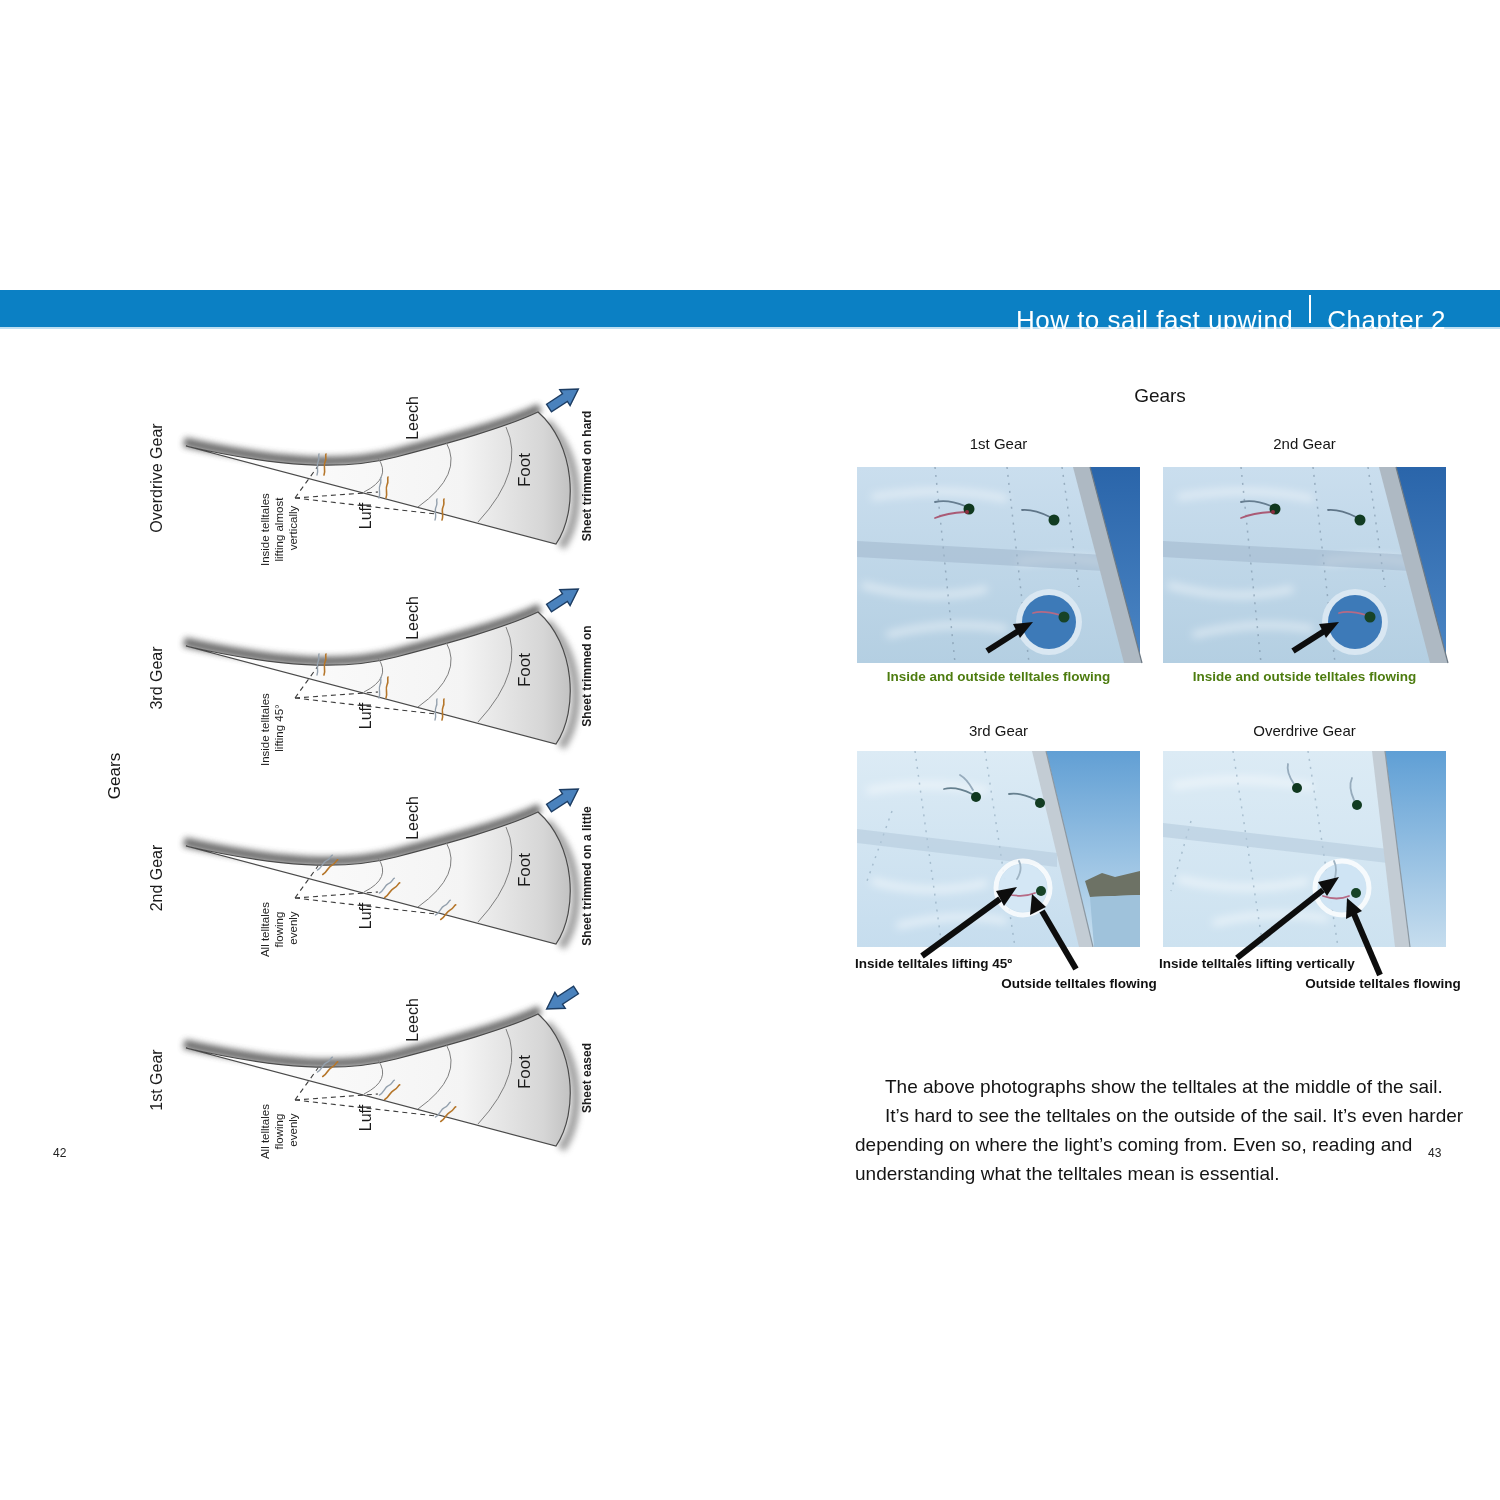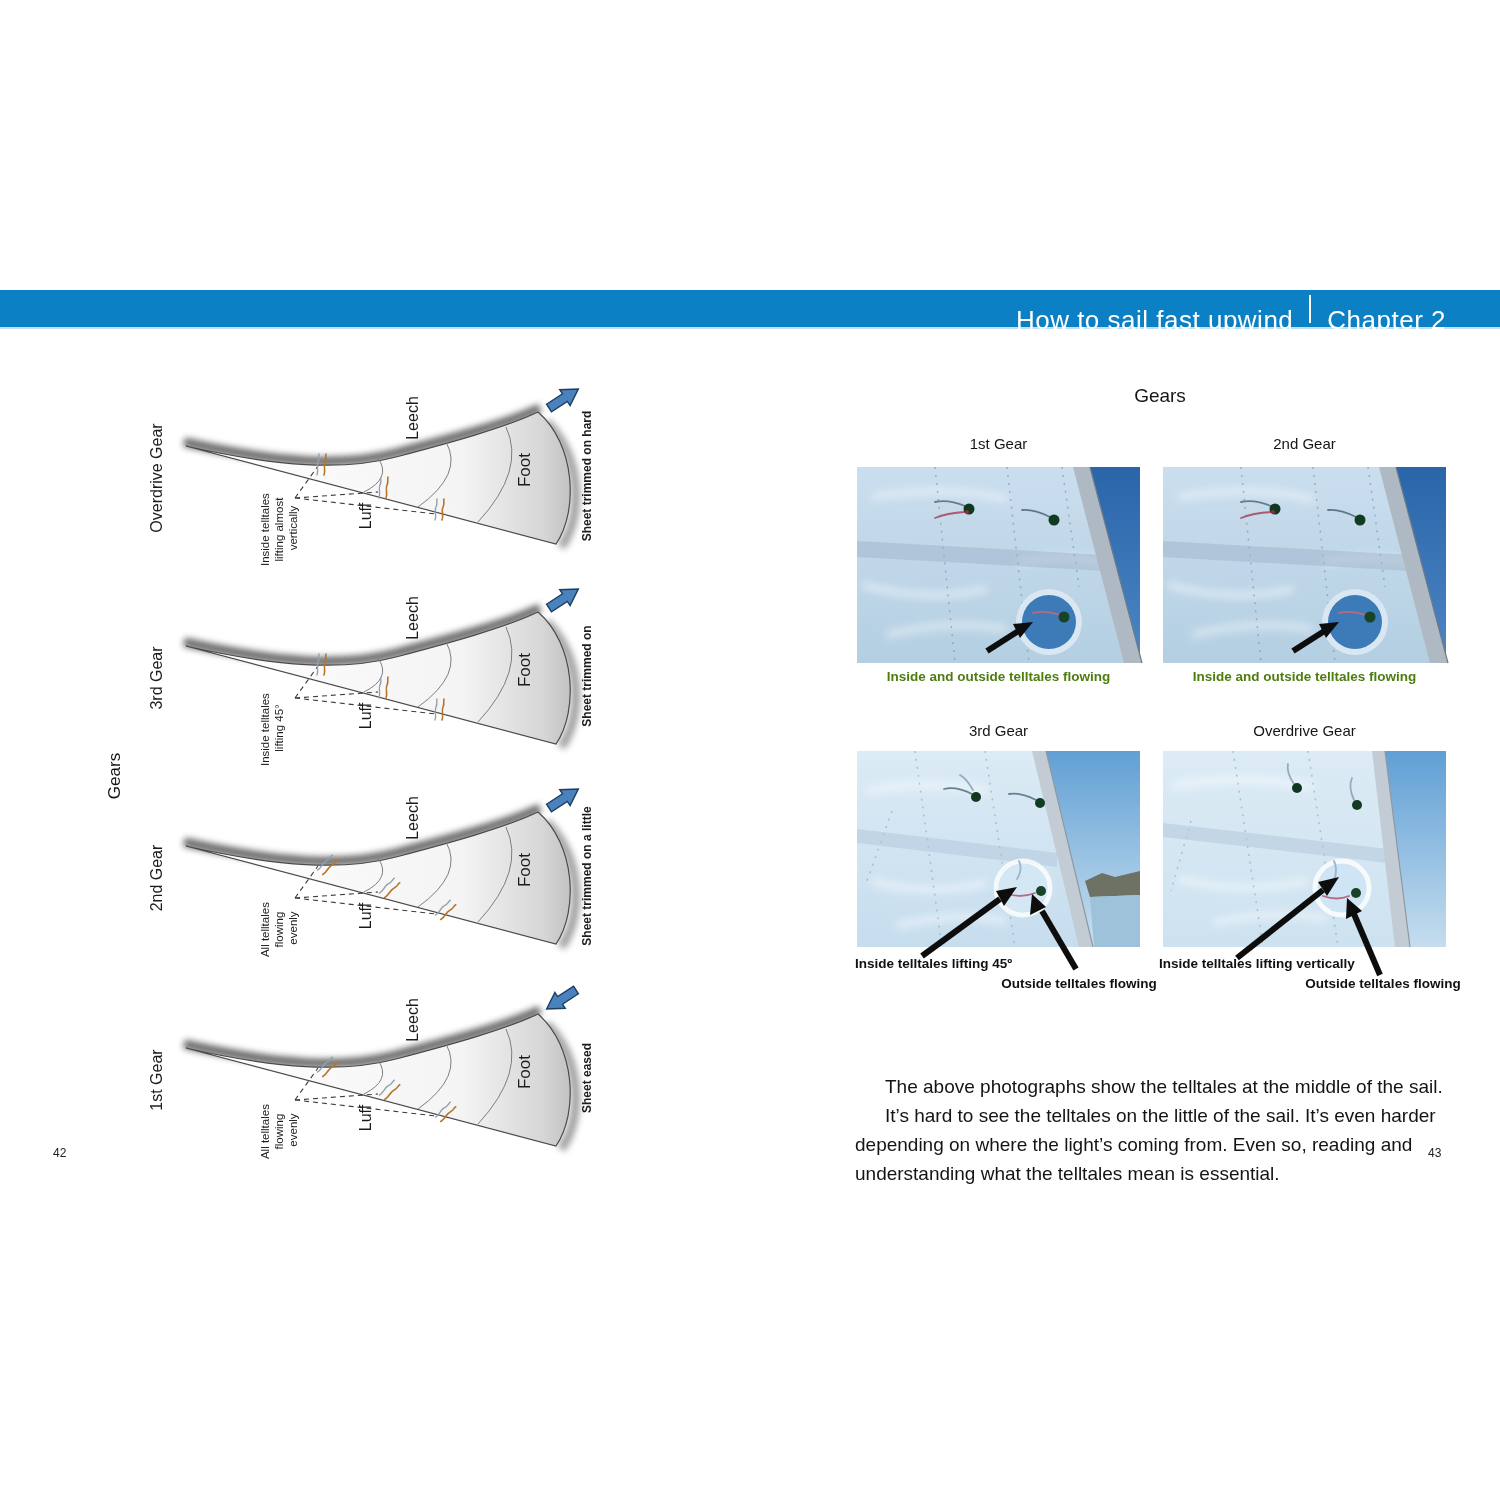--- a/index.html
+++ b/index.html
@@ -480,18 +480,18 @@
     <g>
       <line class="arrowline" x1="217" y1="224" x2="191" y2="163"></line>
       <polygon class="arrowhead" points="184,147 183,168 199,160"></polygon>
     </g>
     <text class="svg-caption" x="-4" y="217" text-anchor="start">Inside telltales lifting vertically</text>
     <text class="svg-caption" x="220" y="237" text-anchor="middle">Outside telltales flowing</text>
   </svg>
 
   <div class="paragraph">
     <p>The above photographs show the telltales at the middle of the sail.</p>
-    <p>It’s hard to see the telltales on the little of the sail. It’s even harder depending on where the light’s coming from. Even so, reading and understanding what the telltales mean is essential.</p>
+    <p>It’s hard to see the telltales on the outside of the sail. It’s even harder depending on where the light’s coming from. Even so, reading and understanding what the telltales mean is essential.</p>
   </div>
 
   <div class="pagenum" style="left:1428px;top:1146px;">43</div>
 
 </div>
 
 </body></html>

